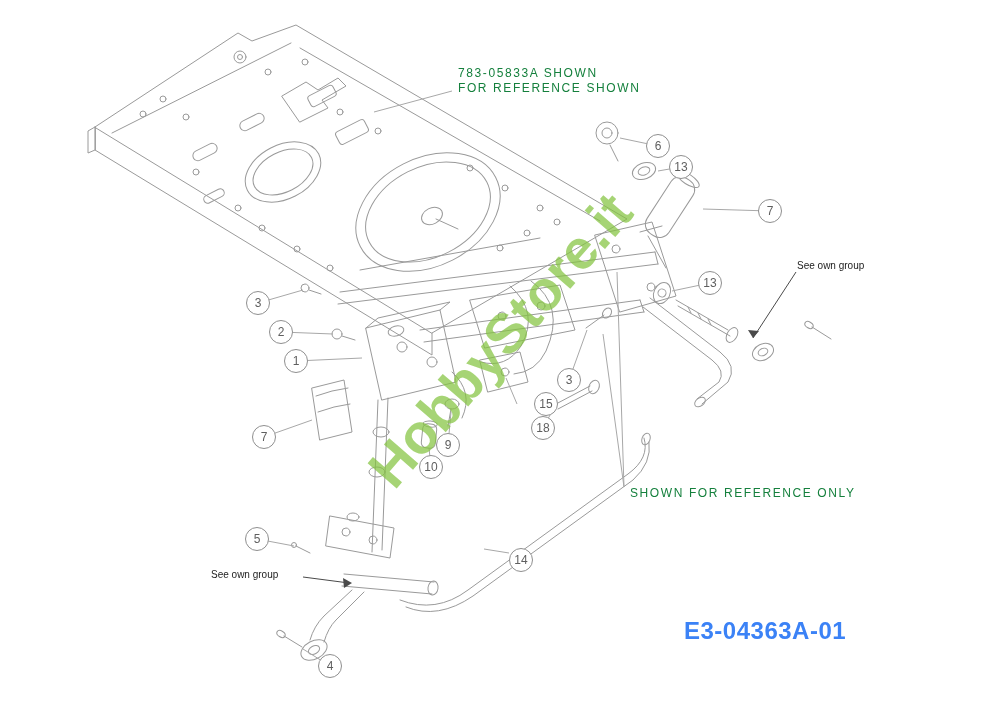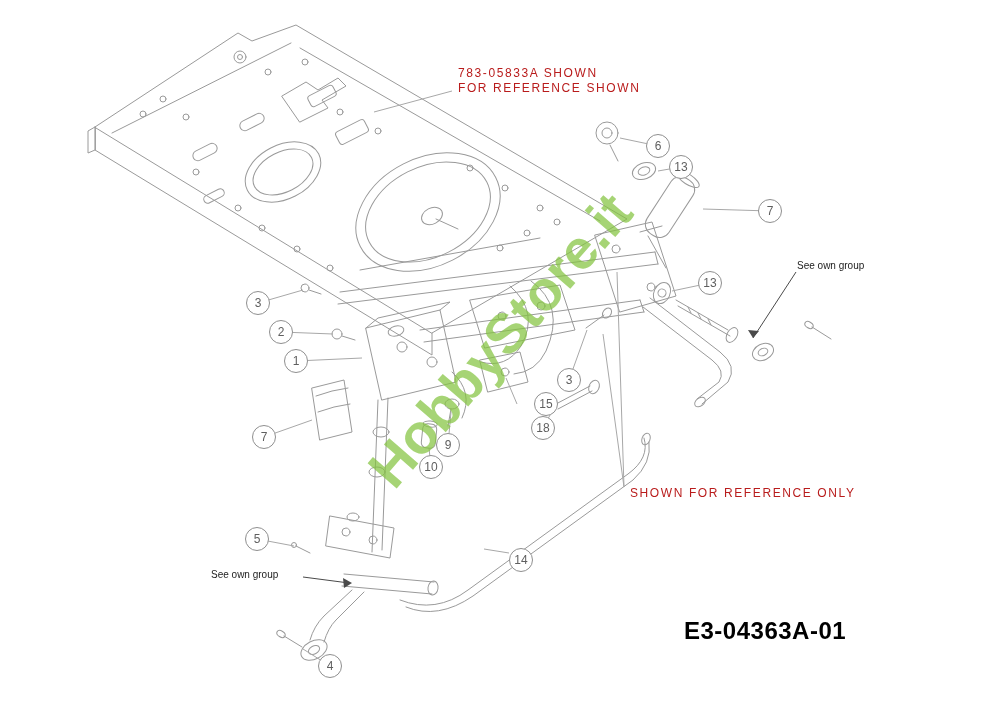--- a/index.html
+++ b/index.html
@@ -8,29 +8,29 @@
     overflow:hidden;font-family:"Liberation Sans",sans-serif;
   }
   svg.art{position:absolute;left:0;top:0;z-index:1;}
   .callout{
     position:absolute;z-index:2;width:24px;height:24px;box-sizing:border-box;
     border:1px solid #8f8f8f;border-radius:50%;background:#fff;color:#5f5f5f;
     font-size:12px;line-height:22px;text-align:center;
     transform:translate(-50%,-50%);
   }
   .note{
-    position:absolute;z-index:2;color:#b91c1c;font-size:12px;
+    position:absolute;z-index:2;color:#15803d;font-size:12px;
     letter-spacing:1.6px;white-space:nowrap;
   }
   .group-label{
     position:absolute;z-index:2;color:#1c1c1c;font-size:10px;white-space:nowrap;
   }
   .diagram-id{
     position:absolute;z-index:2;left:684px;top:617px;font-size:24px;
-    font-weight:bold;color:#000000;letter-spacing:.5px;white-space:nowrap;
+    font-weight:bold;color:#3b82f6;letter-spacing:.5px;white-space:nowrap;
   }
   .watermark{
     position:absolute;z-index:3;left:500px;top:340px;
     transform:translate(-50%,-50%) rotate(-49deg);
     font-size:56px;font-weight:bold;opacity:.72;white-space:nowrap;
     pointer-events:none;
   }
 </style>
 </head>
 <body>

